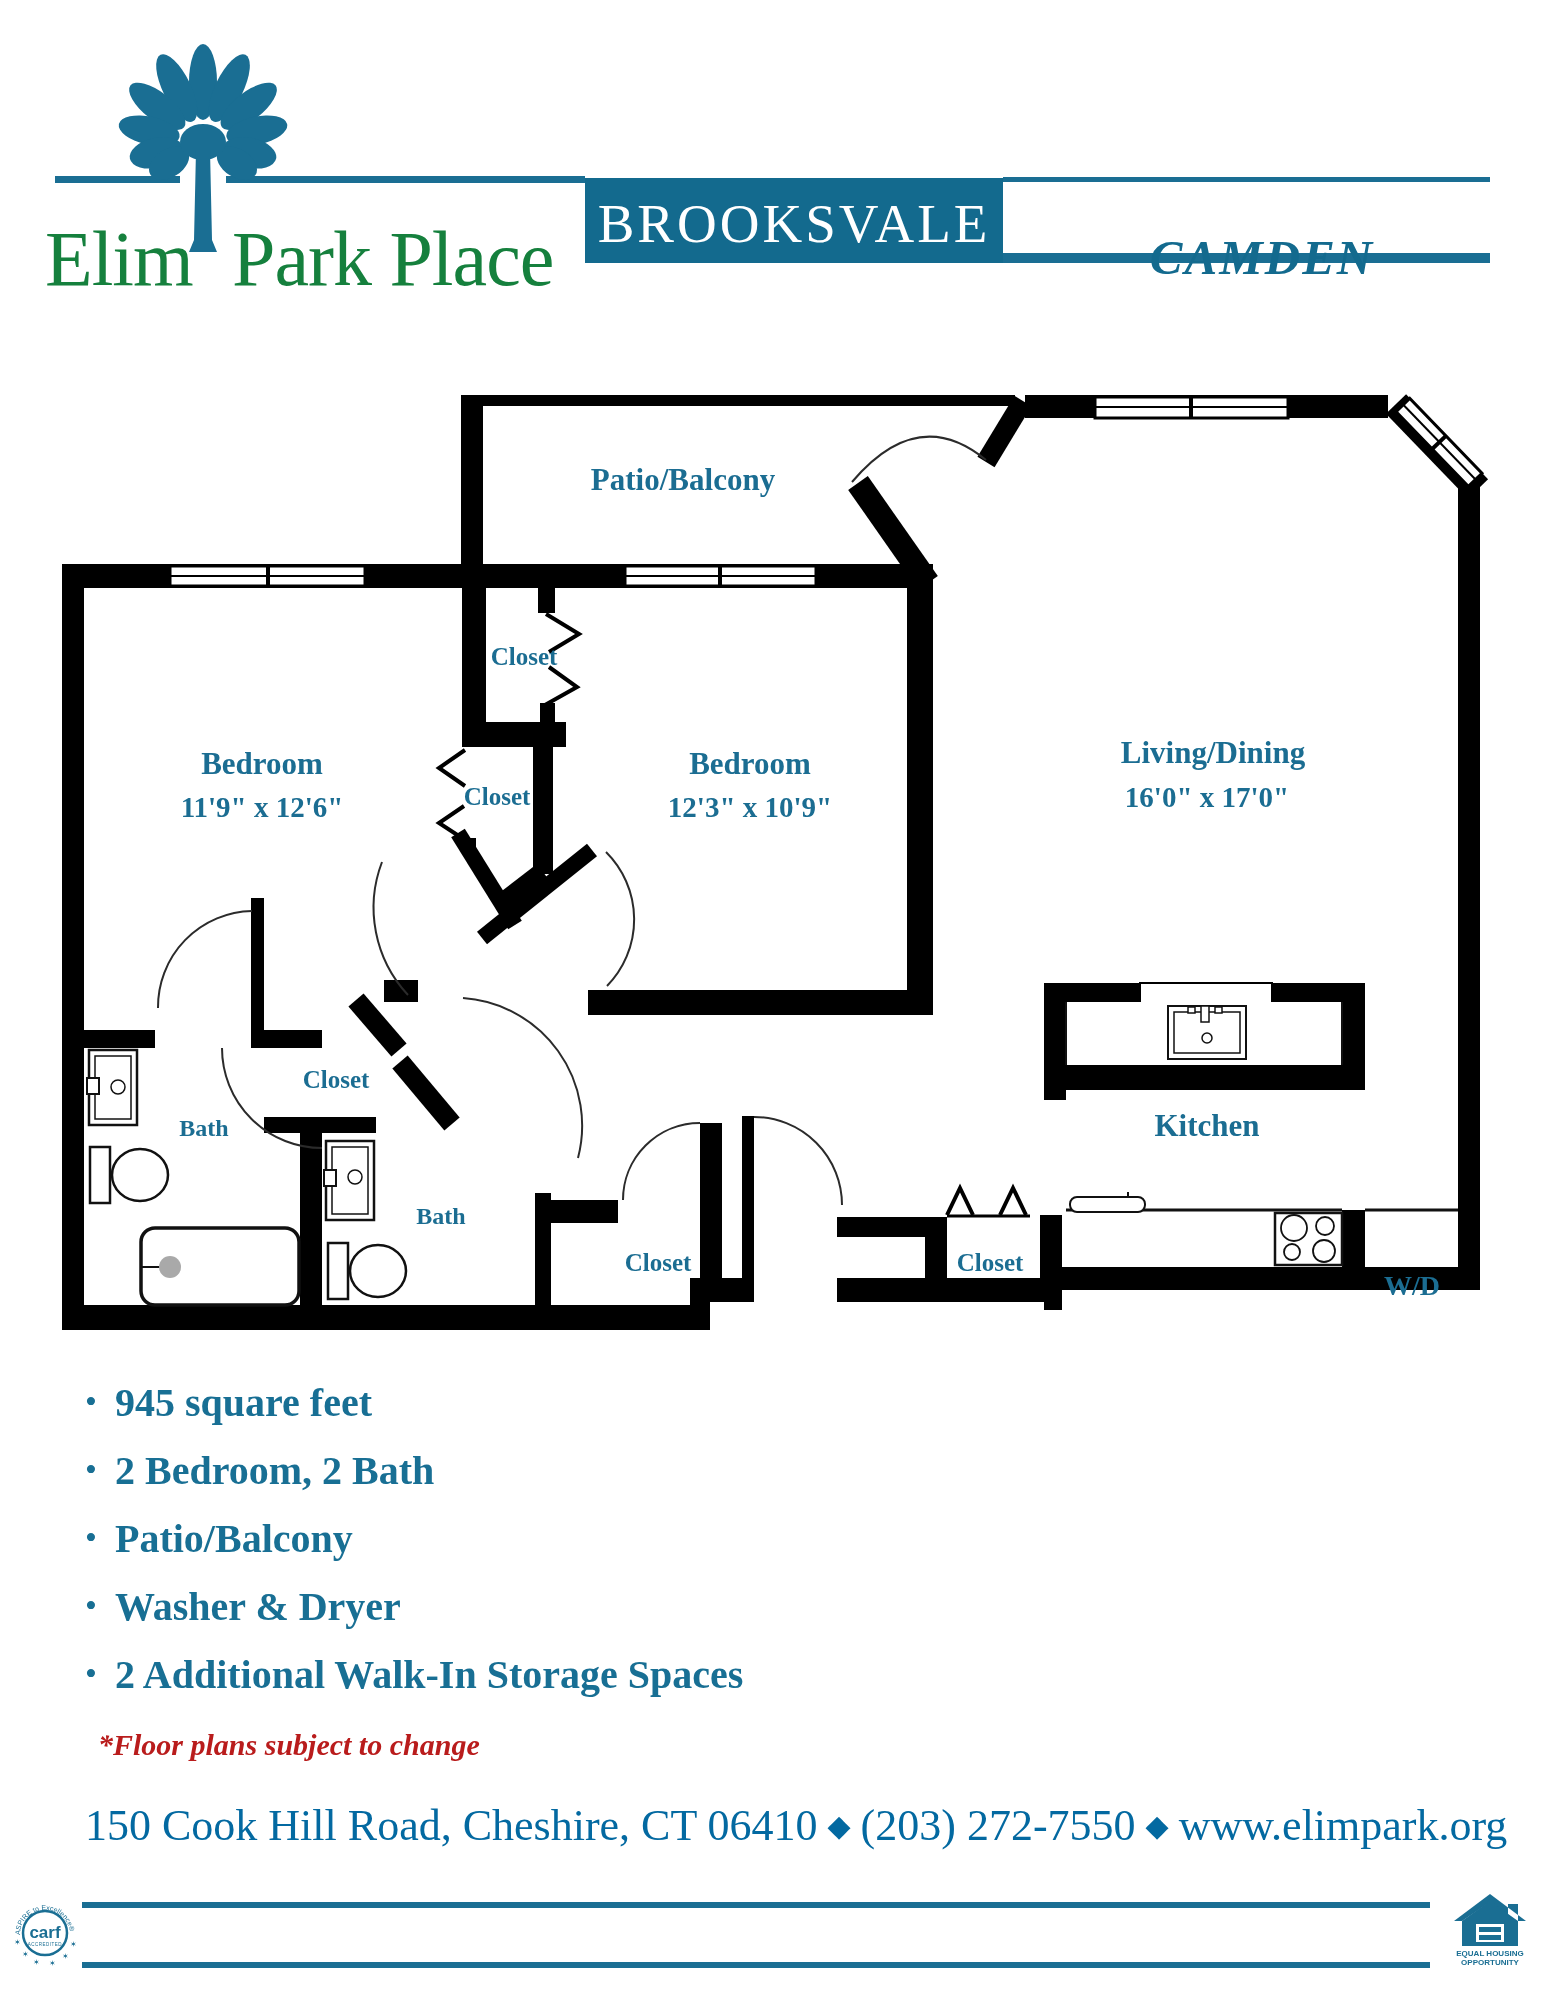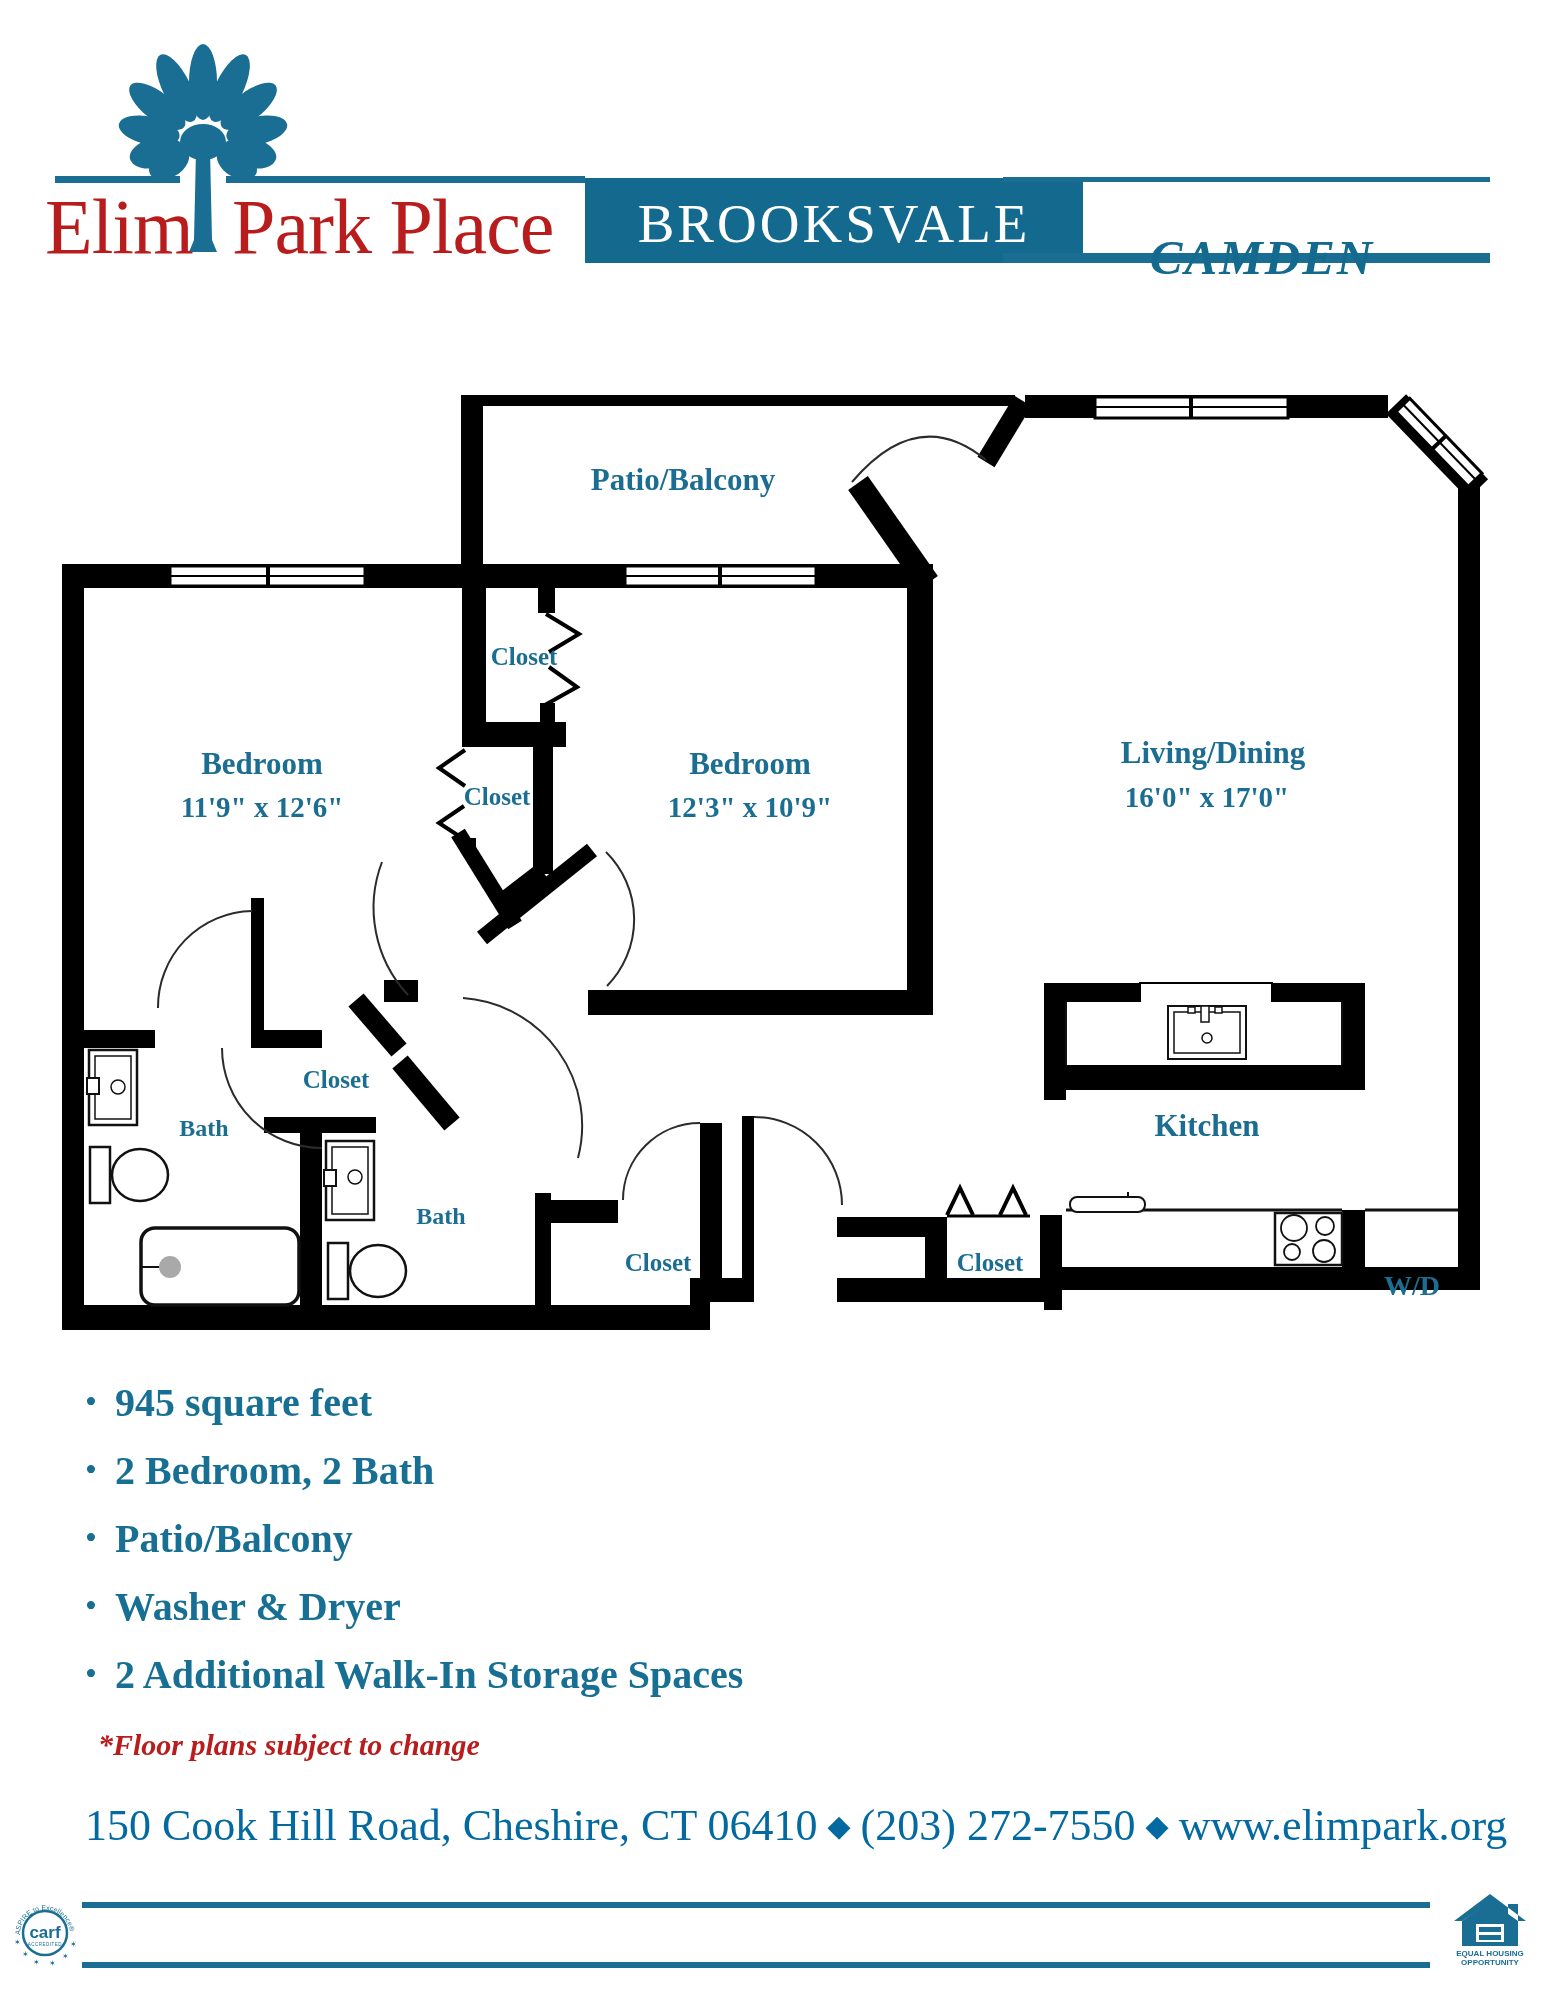--- a/index.html
+++ b/index.html
@@ -1,22 +1,22 @@
 <!DOCTYPE html>
 <html><head>
 <meta charset="utf-8">
 <style>
   html,body{margin:0;padding:0;background:#fff;}
   .page{position:relative;width:1545px;height:2000px;background:#fff;overflow:hidden;
         font-family:"Liberation Serif",serif;}
   .abs{position:absolute;}
   
   .rule{position:absolute;height:7px;background:#1a6e93;}
-  .brand{position:absolute;color:#b91c1c;font-size:78px;line-height:1;letter-spacing:-1px;}
-  .bldgbox{position:absolute;left:585px;top:178px;width:498px;height:85px;background:#136a8e;}
+  .brand{position:absolute;color:#15803d;font-size:78px;line-height:1;letter-spacing:-1px;margin-top:32px;}
+  .bldgbox{position:absolute;left:585px;top:178px;width:418px;height:85px;background:#136a8e;}
   .bldgbox span{position:absolute;left:0;right:0;top:14px;text-align:center;color:#ffffff;
         font-size:55px;letter-spacing:3px;}
   .tabstrip{position:absolute;background:#1a6e93;}
   .unit{position:absolute;color:#136a8e;font-size:49px;font-weight:bold;font-style:italic;
         letter-spacing:2px;white-space:nowrap;transform:translate(-50%,-50%);}
   
   .lbl{position:absolute;color:#1b6d92;font-weight:bold;white-space:nowrap;
        transform:translate(-50%,-50%);font-family:"Liberation Serif",serif;}
   .room{font-size:31px;}
   .dims{font-size:29px;}

